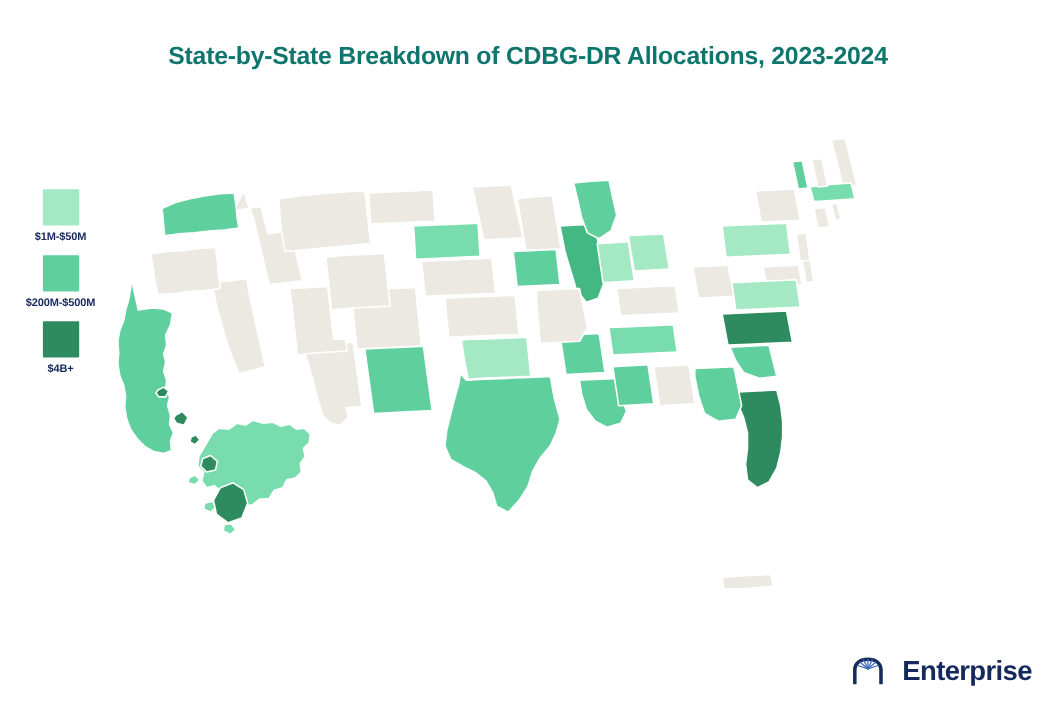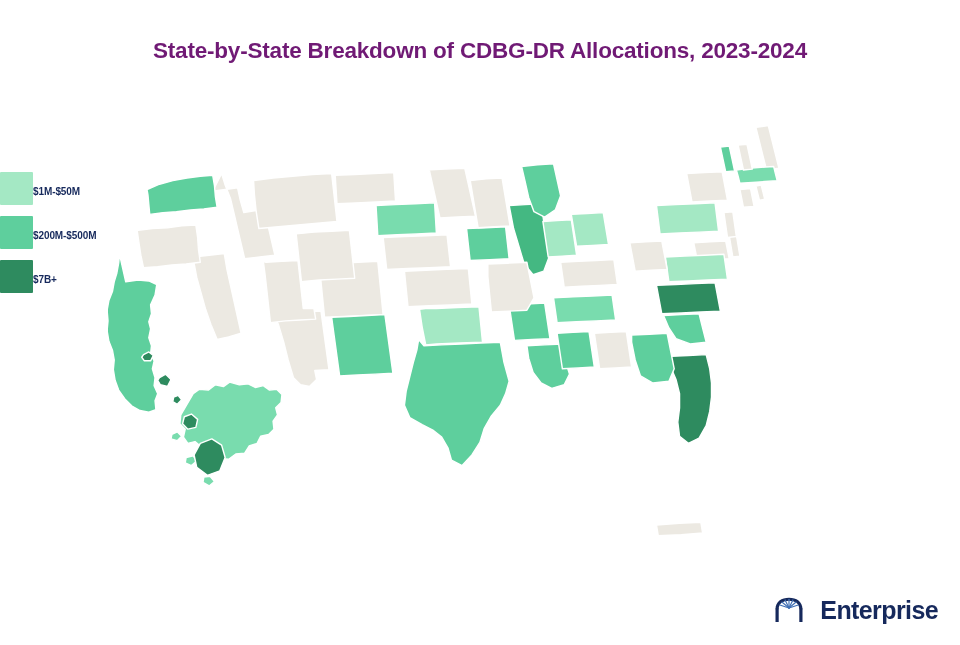--- a/index.html
+++ b/index.html
@@ -17,34 +17,34 @@
 
   #page-title {
     position: absolute;
     top: 38px;
     left: 0;
     width: 960px;
     text-align: center;
     font-size: 22.5px;
     font-weight: bold;
     letter-spacing: -0.2px;
-    color: #701a75;
+    color: #0f766e;
     font-family: "Liberation Sans", sans-serif;
   }
 
   
   #legend {
     position: absolute;
     left: 0px;
     top: 172px;
     width: 110px;
   }
   .legend-item {
     display: flex;
-    flex-direction: row;
+    flex-direction: column;
     align-items: center;
     margin-bottom: 11px;
   }
   .legend-swatch {
     width: 33px;
     height: 33px;
     border-radius: 1px;
   }
   .legend-label {
     margin-top: 5px;
@@ -102,21 +102,21 @@
   <div class="legend-item">
     <span class="legend-swatch" style="background: rgb(164, 232, 196);"></span>
     <span class="legend-label">$1M-$50M</span>
   </div>
   <div class="legend-item">
     <span class="legend-swatch" style="background: rgb(94, 207, 157);"></span>
     <span class="legend-label">$200M-$500M</span>
   </div>
   <div class="legend-item">
     <span class="legend-swatch" style="background: rgb(46, 139, 95);"></span>
-    <span class="legend-label">$7B+</span>
+    <span class="legend-label">$4B+</span>
   </div>
 </div>
 
 <div id="map-wrap">
   <svg id="us-map" viewBox="0 0 960 600" preserveAspectRatio="xMidYMid meet">
     <g id="states-layer">
         <path d="M548 284 l18 -1 18 -1 3 20 3 20 -18 1 -18 1 -3 -20 -3 -20 z" fill="#ece9e2">
           <title>Alabama — No data</title>
         </path>
         <path d="M96 352 l7 -5 10 1 8 -6 9 2 7 -5 11 3 10 -1 8 4 9 -2 7 5 8 -1 6 6 -1 9 -6 6 2 8 -5 7 1 9 -6 6 -9 2 -4 8 -9 3 -5 8 -10 1 -8 6 -11 -1 -7 5 -9 -3 -6 -7 1 -9 -6 -5 -8 2 -5 -7 2 -9 -6 -6 1 -10 z M72 398 l6 -3 5 5 -5 5 -7 -2 z M88 424 l8 -2 4 6 -6 5 -7 -3 z M108 446 l7 -1 5 6 -6 5 -7 -4 z" fill="#79dcae">

